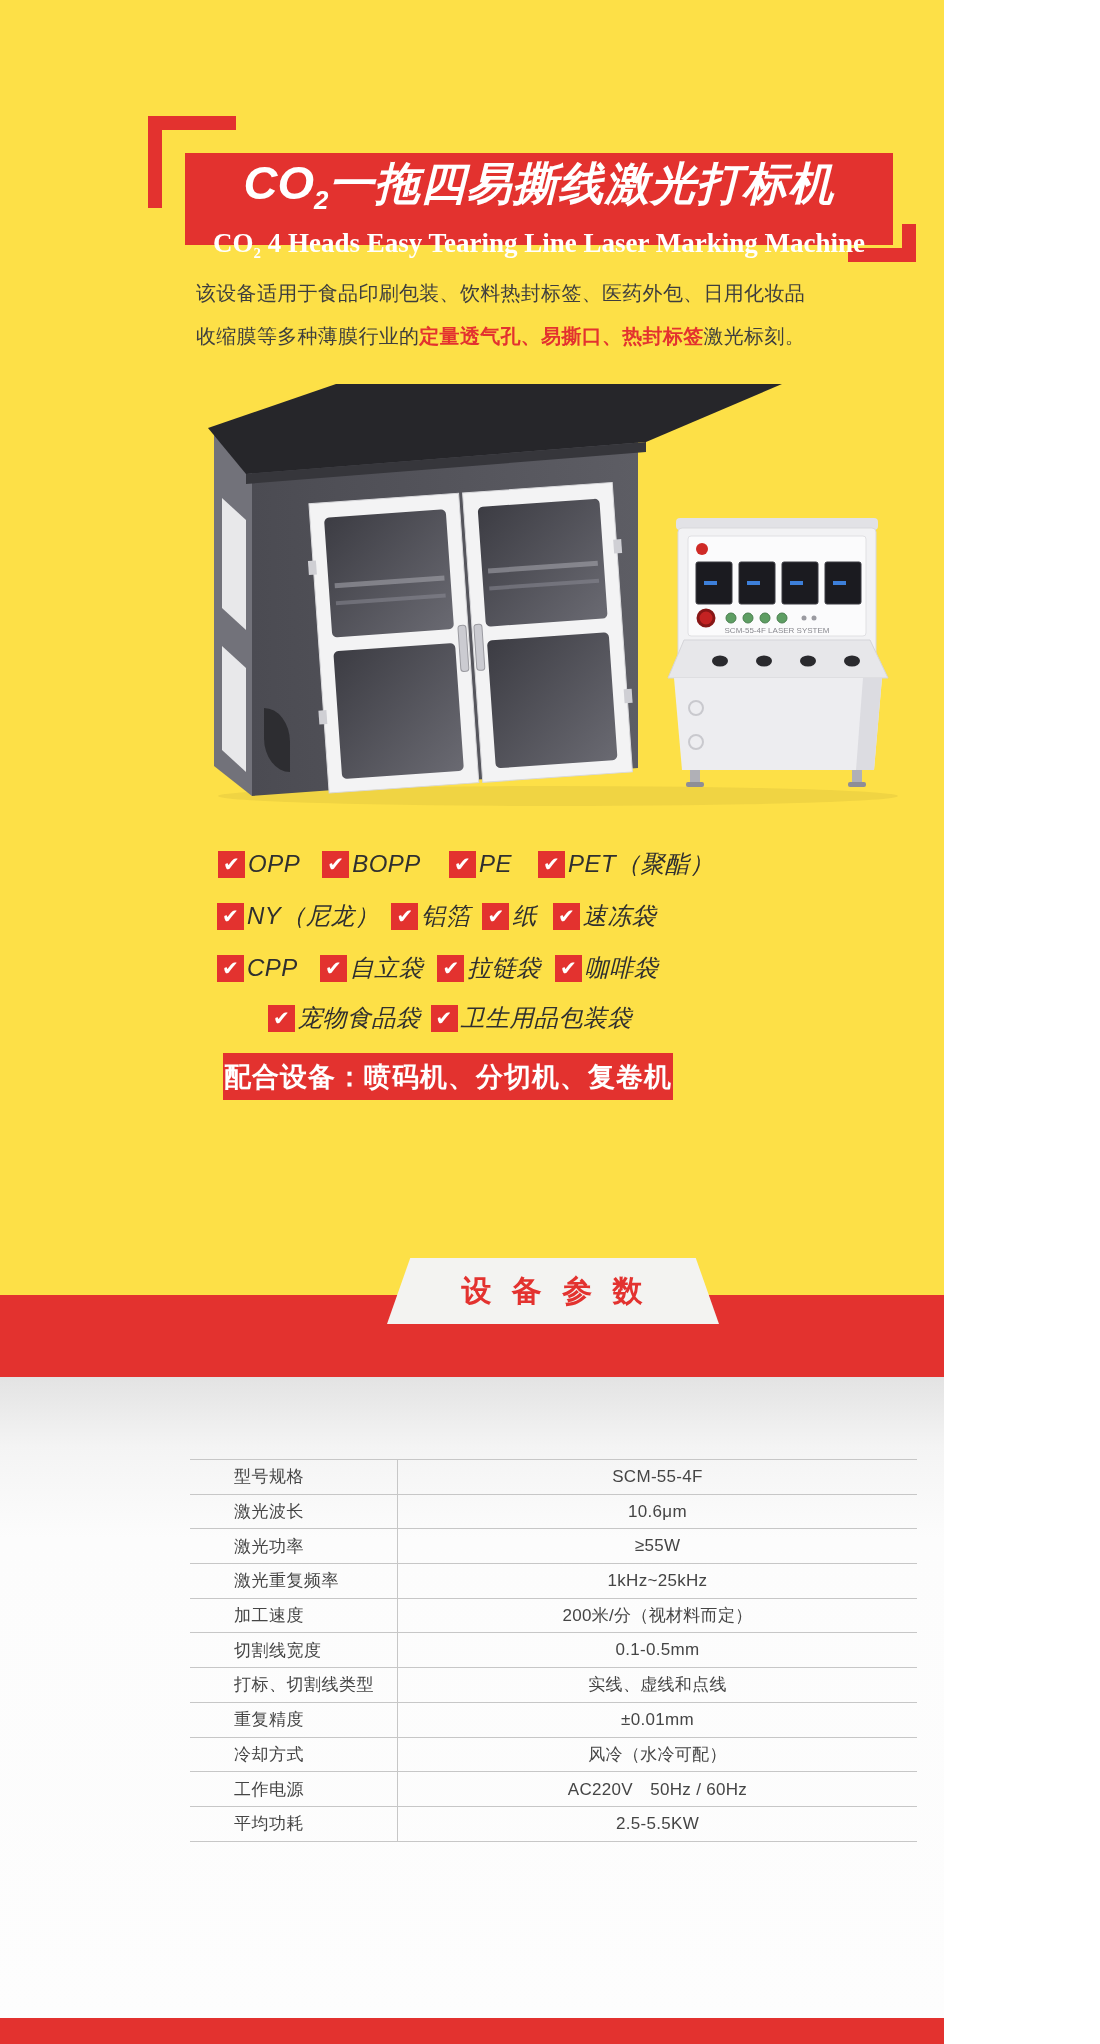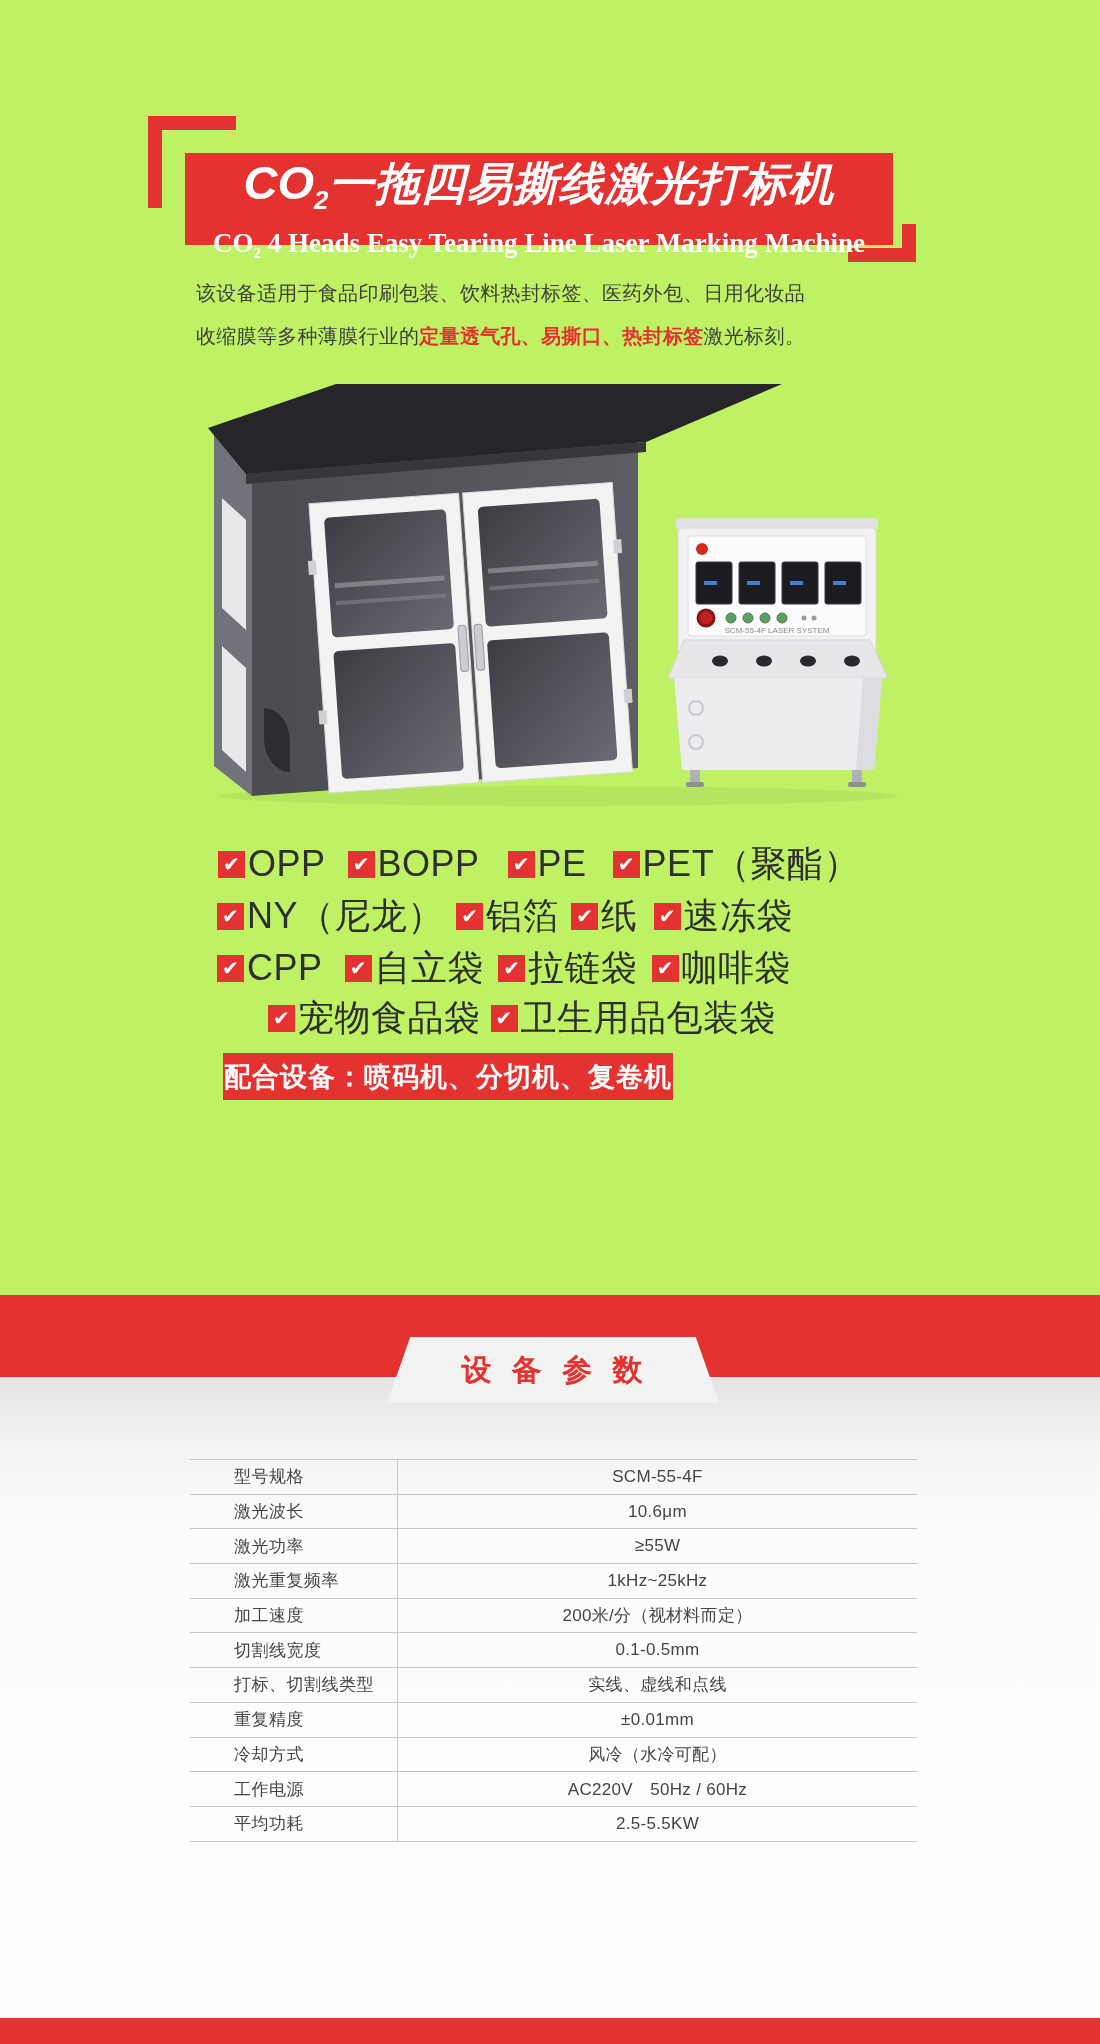--- a/index.html
+++ b/index.html
@@ -1,18 +1,18 @@
 <!DOCTYPE html>
 <html style="--accent: #e3322f;"><head>
 <meta charset="utf-8">
 <style>
   :root{ --accent:#e3322f; }
   html,body{margin:0;padding:0;background:#ffffff;}
   .canvas{
-    position:relative;width:1100px;height:2044px;background:#bef264;overflow:hidden;
+    position:relative;width:944px;height:2044px;background:#fde047;overflow:hidden;
     font-family:"Liberation Sans","DejaVu Sans",sans-serif;
   }
   
   .bracket{position:absolute;background:var(--accent);}
   .tl-h{left:148px;top:116px;width:88px;height:14px;}
   .tl-v{left:148px;top:116px;width:14px;height:92px;}
   .br-v{left:902px;top:224px;width:14px;height:38px;}
   .br-h{left:848px;top:248px;width:68px;height:14px;}
   
   .banner{
@@ -29,21 +29,21 @@
   
   .machine{position:absolute;left:168px;top:378px;width:760px;height:430px;}
   
   .mat-row{position:absolute;left:168px;width:800px;height:52px;display:flex;align-items:center;}
   .mat-row1{top:838px}.mat-row2{top:890px}.mat-row3{top:942px}.mat-row4{top:992px}
   .mat-item{display:flex;align-items:center;}
   .mat-check{
     width:27px;height:27px;background:var(--accent);color:#fff;font-size:20px;line-height:27px;
     text-align:center;font-weight:700;margin-right:3px;flex:0 0 27px;
   }
-  .mat-label{font-size:36px;color:#2f2f2f;letter-spacing:0.5px;white-space:nowrap;}
+  .mat-label{font-size:24px;color:#2f2f2f;letter-spacing:0.5px;white-space:nowrap;font-style:italic;}
   .mat-row1 .mat-item:nth-child(1){margin-left:50px}
   .mat-row1 .mat-item:nth-child(2){margin-left:22px}
   .mat-row1 .mat-item:nth-child(3){margin-left:28px}
   .mat-row1 .mat-item:nth-child(4){margin-left:26px}
   .mat-row2 .mat-item:nth-child(1){margin-left:49px}
   .mat-row2 .mat-item:nth-child(2){margin-left:12px}
   .mat-row2 .mat-item:nth-child(3){margin-left:12px}
   .mat-row2 .mat-item:nth-child(4){margin-left:16px}
   .mat-row3 .mat-item:nth-child(1){margin-left:49px}
   .mat-row3 .mat-item:nth-child(2){margin-left:22px}
@@ -55,21 +55,21 @@
   .companion{
     position:absolute;left:223px;top:1053px;width:450px;height:47px;background:var(--accent);
     color:#fff;font-size:27px;font-weight:700;letter-spacing:1px;
     display:flex;align-items:center;justify-content:center;white-space:nowrap;
   }
   
   .lower-bg{position:absolute;left:0;top:1377px;width:1100px;height:667px;
     background:linear-gradient(180deg,#e3e3e3 0,#f4f4f4 70px,#fcfcfc 160px,#fdfdfd 100%);}
   .section-band{position:absolute;left:0;top:1295px;width:1100px;height:82px;background:var(--accent);}
   .section-trapezoid{
-    position:absolute;left:387px;top:1337px;width:332px;height:66px;background:#f3f3f1;
+    position:absolute;left:387px;top:1258px;width:332px;height:66px;background:#f3f3f1;
     clip-path:polygon(7% 0,93% 0,100% 100%,0 100%);
     display:flex;align-items:center;justify-content:center;
   }
   .section-title{color:var(--accent);font-size:30px;font-weight:700;letter-spacing:6px;padding-left:4px;white-space:nowrap;}
   
   .spec-table{position:absolute;left:190px;top:1459px;width:727px;border-top:1px solid #c7c7c7;}
   .spec-row{display:flex;height:33.7px;border-bottom:1px solid #c7c7c7;align-items:stretch;}
   .spec-label{
     width:208px;flex:0 0 208px;box-sizing:border-box;border-right:1px solid #c7c7c7;
     padding-left:44px;font-size:17px;color:#454545;display:flex;align-items:center;letter-spacing:0.5px;

